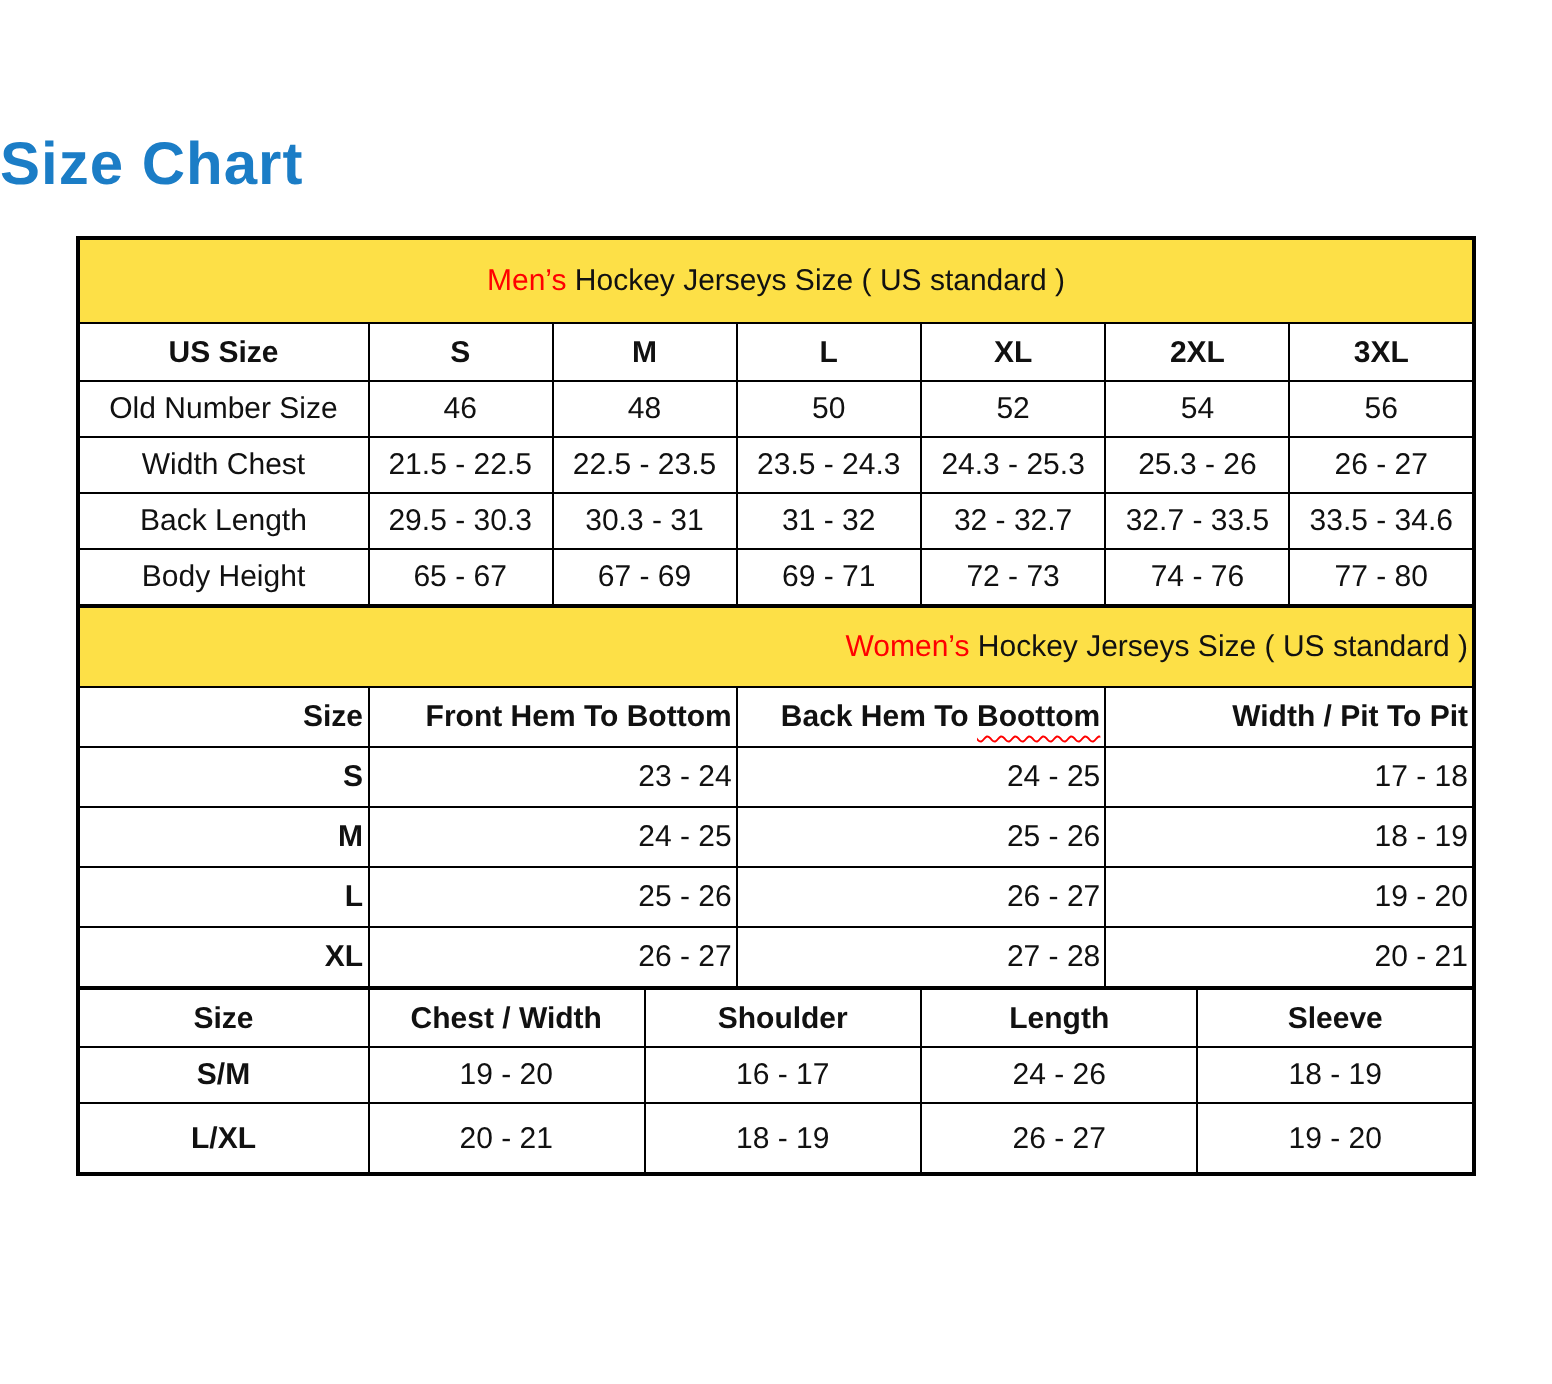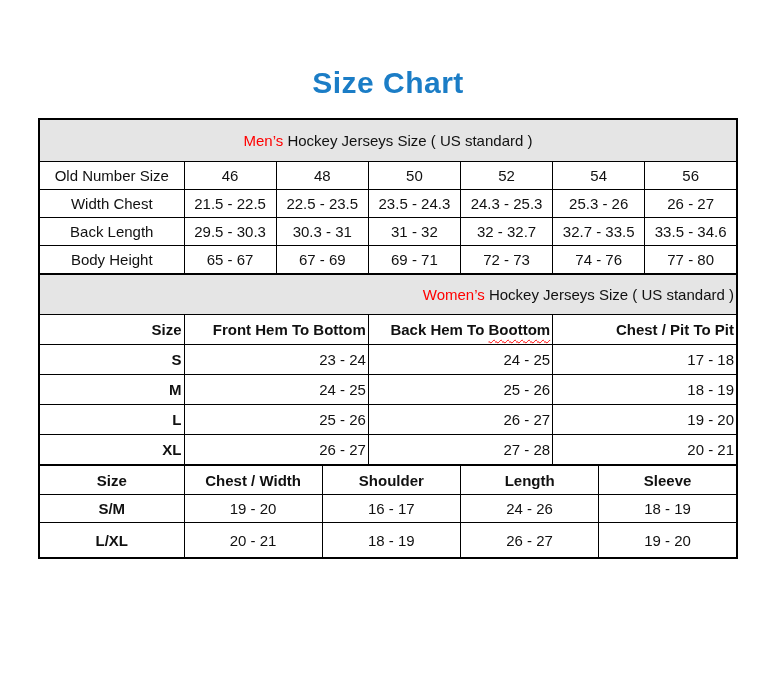--- a/index.html
+++ b/index.html
@@ -14,21 +14,20 @@
   }
   .page {
     width: 776px;
     height: 692px;
     position: relative;
   }
   .title {
     margin: 0;
     padding-top: 66px;
     padding-bottom: 18px;
-    text-align: center;
     font-size: 30px;
     line-height: 34px;
     font-weight: bold;
     letter-spacing: 0.5px;
     color: #1b7dc6;
   }
   .tables {
     width: 700px;
     margin: 0 auto 0 38px;
   }
@@ -55,21 +54,21 @@
     height: 24px;
   }
   .size-table td {
     font-weight: normal;
     height: 23px;
   }
   .size-table td.bold {
     font-weight: bold;
   }
   .banner {
-    background: #e5e5e5;
+    background: #fde047;
     font-weight: bold;
     font-size: 17px;
   }
   .table-mens .banner   { height: 37px; }
   .table-womens .banner { height: 35px; }
   .table-youth .banner  { height: 29px; }
   .banner-highlight { color: #ff0000; }
   .table-womens td, .table-womens th { height: 25px; text-align: right; }
   .table-youth tbody tr:last-child td { height: 30px; }
   .squiggle {
@@ -93,20 +92,29 @@
           <col>
           <col>
           <col>
           <col>
           <col>
         </colgroup>
         <thead>
           <tr>
             <td colspan="7" class="banner"><span class="banner-highlight">Men’s</span><span> Hockey Jerseys Size ( US standard )</span></td>
           </tr>
+          <tr>
+            <th>US Size</th>
+            <th>S</th>
+            <th>M</th>
+            <th>L</th>
+            <th>XL</th>
+            <th>2XL</th>
+            <th>3XL</th>
+          </tr>
         </thead>
         <tbody>
           <tr>
             <td>Old Number Size</td>
             <td>46</td>
             <td>48</td>
             <td>50</td>
             <td>52</td>
             <td>54</td>
             <td>56</td>
@@ -148,21 +156,21 @@
           <col>
         </colgroup>
         <thead>
           <tr>
             <td colspan="4" class="banner"><span class="banner-highlight">Women’s</span><span> Hockey Jerseys Size ( US standard )</span></td>
           </tr>
           <tr>
             <th>Size</th>
             <th>Front Hem To Bottom</th>
             <th>Back Hem To <span class="squiggle">Boottom</span></th>
-            <th>Chest / Pit To Pit</th>
+            <th>Width / Pit To Pit</th>
           </tr>
         </thead>
         <tbody>
           <tr>
             <td class="bold">S</td>
             <td>23 - 24</td>
             <td>24 - 25</td>
             <td>17 - 18</td>
           </tr>
           <tr>

